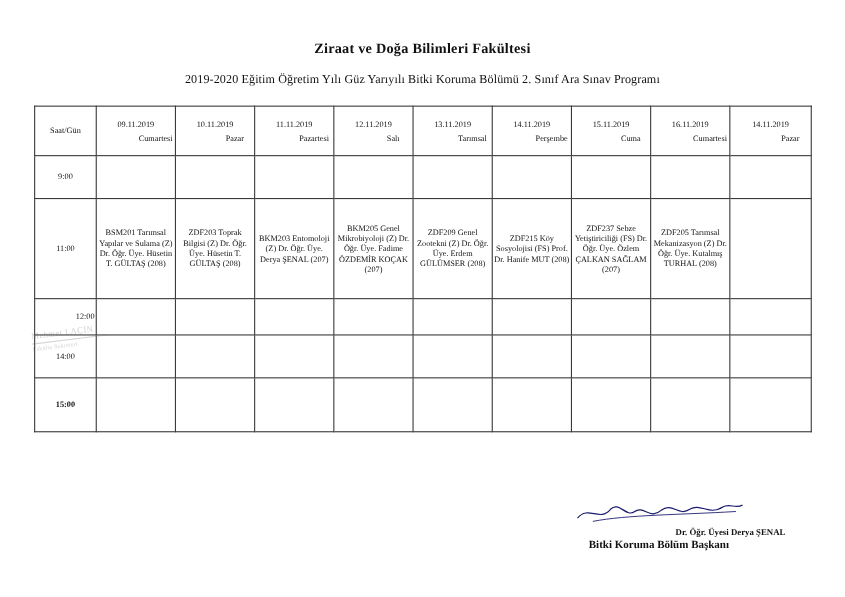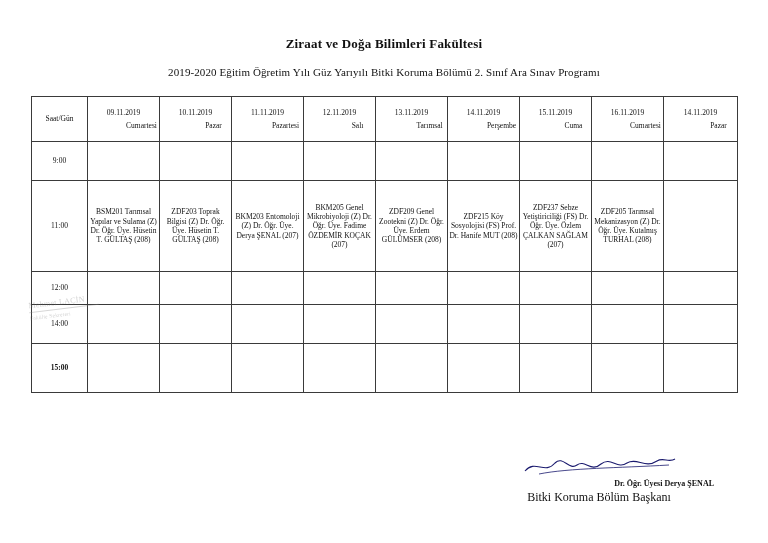--- a/index.html
+++ b/index.html
@@ -66,21 +66,21 @@
     padding: 3px 1px;
   }
   th.dayhead .d1 { display: block; }
   th.dayhead .d2 { display: block; margin-top: 3px; padding-left: 36px; }
   td.timecell {
     font-size: 8px;
     text-align: center;
   }
   tr.r9 td { height: 36px; }
   tr.r11 td { height: 88px; }
-  tr.r12 td { height: 30px; }
+  tr.r12 td { height: 30px; text-align: right; }
   tr.r13 td { height: 36px; }
   tr.r14 td { height: 36px; }
   tr.r15 td { height: 46px; font-weight: bold; }
   .course {
     font-size: 7.3px;
     line-height: 1.24;
     padding: 1px 2px;
   }
   .watermark {
     position: absolute;
@@ -122,22 +122,23 @@
     height: 22px;
     position: relative;
   }
   .sign-name {
     font-size: 8px;
     font-weight: bold;
     margin-top: 2px;
     text-align: right;
   }
   .sign-role {
-    font-size: 12px;
-    margin-top: 2px;
+    font-size: 10px;
+    margin-top: 2px;
+    font-weight: bold;
   }
 </style>
 </head>
 <body>
 
 <div class="page">
 
   <div class="title-block">
     <div class="title-1">Ziraat ve Doğa Bilimleri Fakültesi</div>
     <div class="title-2">2019-2020 Eğitim Öğretim Yılı Güz Yarıyılı Bitki Koruma Bölümü 2. Sınıf Ara Sınav Programı</div>

